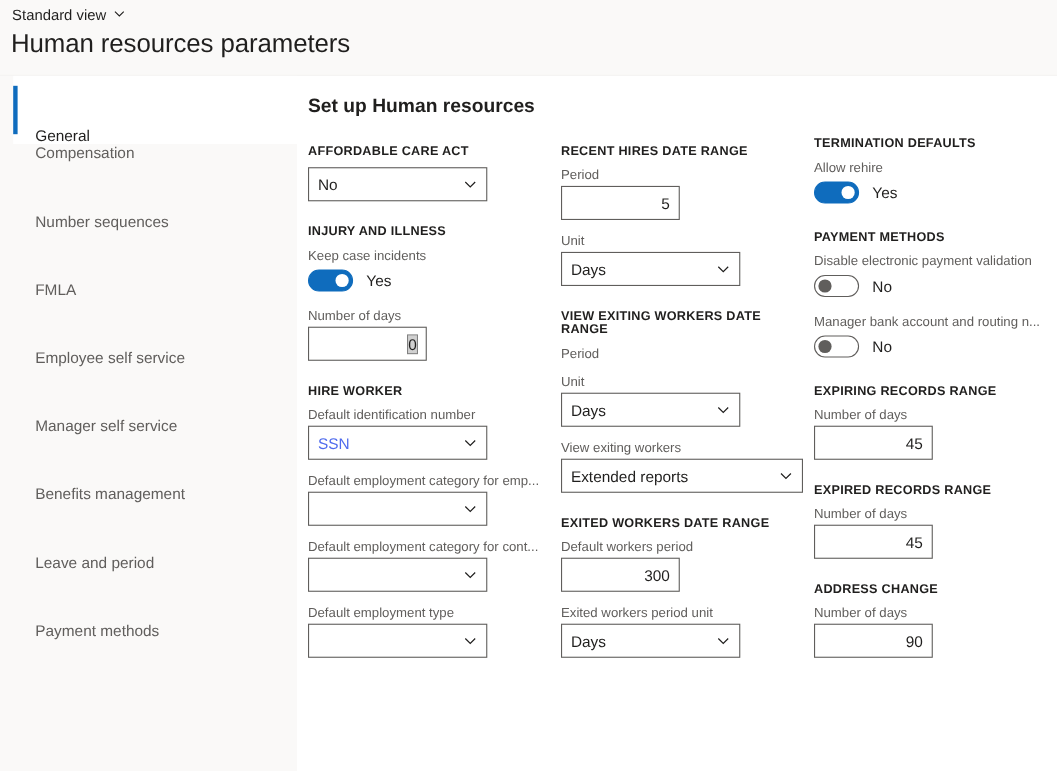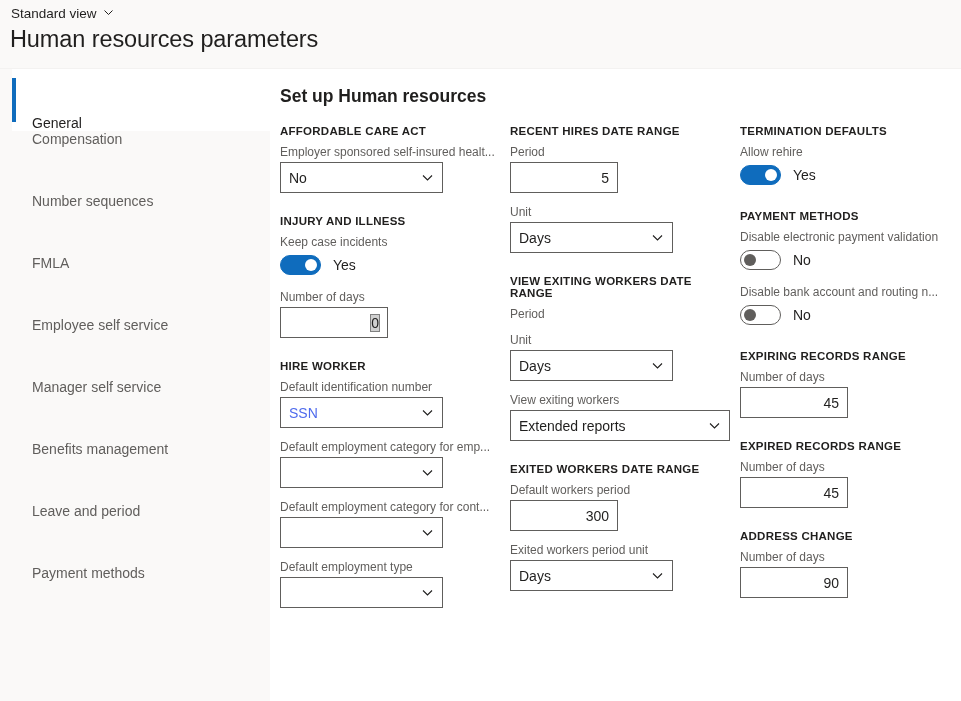--- a/index.html
+++ b/index.html
@@ -81,20 +81,21 @@
     background: #ffffff;
   }
   .section-title {
     position: absolute; left: 10px; top: 17px;
     font-size: 17.5px; font-weight: 600; color: #201f1e;
   }
   .cols {
     position: absolute; left: 0; top: 56px;
     width: 691px;
     display: flex;
+    align-items: flex-end;
   }
   .col { width: 230px; padding-left: 10px; }
   .col.c3 { width: 231px; }
 
   .grp-head {
     font-size: 11.5px; font-weight: 700;
     letter-spacing: 0.25px;
     color: #201f1e;
     text-transform: uppercase;
     margin-top: 22px;
@@ -209,21 +210,20 @@
 
   <div class="content">
     <div class="section-title">Set up Human resources</div>
 
     <div class="cols">
 
       <div class="col c1">
 
         <div class="grp-head">AFFORDABLE CARE ACT</div>
         <div class="field">
-          <div class="field-label">Employer sponsored self-insured healt...</div>
           <div class="ctl select">
             <span class="val">No</span>
             <span class="chev">
               <svg viewBox="0 0 13 13" width="13" height="13">
                   <path d="M2 4.5 L6.5 9 L11 4.5" fill="none" stroke="#201f1e" stroke-width="1.1"></path>
                 </svg>
             </span>
           </div>
         </div>
 
@@ -376,21 +376,21 @@
         <div class="field">
           <div class="field-label">Disable electronic payment validation</div>
           <div class="toggle-row">
             <div class="toggle off">
               <div class="knob"></div>
             </div>
             <span class="toggle-text">No</span>
           </div>
         </div>
         <div class="field">
-          <div class="field-label">Disable bank account and routing n...</div>
+          <div class="field-label">Manager bank account and routing n...</div>
           <div class="toggle-row">
             <div class="toggle off">
               <div class="knob"></div>
             </div>
             <span class="toggle-text">No</span>
           </div>
         </div>
 
         <div class="grp-head">EXPIRING RECORDS RANGE</div>
         <div class="field">

